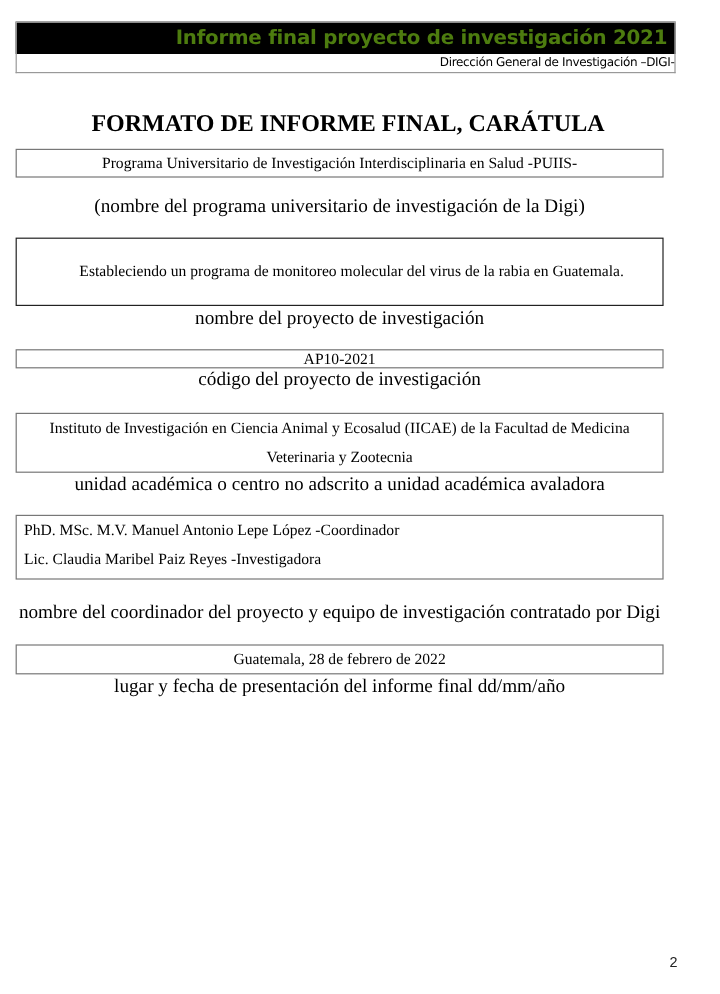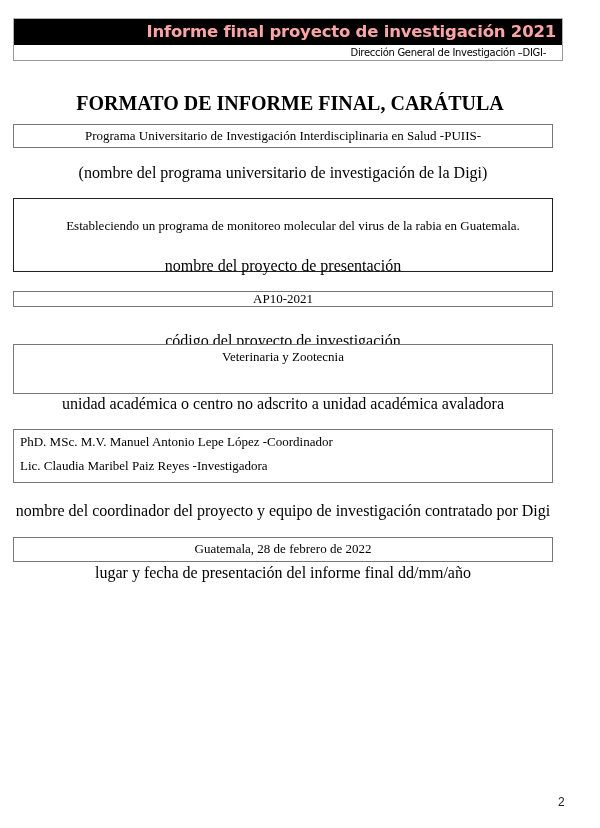--- a/index.html
+++ b/index.html
@@ -1,27 +1,27 @@
 <!DOCTYPE html>
 <html><head>
   <meta charset="utf-8">
   <style>
     html, body { margin: 0; padding: 0; background: #ffffff; }
     body { width: 600px; height: 828px; position: relative; overflow: hidden; color: #000; }
     .hdr-bar {
       position: absolute; left: 13px; top: 18px; width: 550px; height: 27px;
       background: #000; border: 1px solid #b0b0b0; border-bottom: none; box-sizing: border-box;
-      color: #fca5a5; font-family: "DejaVu Sans", sans-serif; font-weight: bold; font-size: 16.5px;
+      color: #4d7c0f; font-family: "DejaVu Sans", sans-serif; font-weight: bold; font-size: 16.5px;
       text-align: right; line-height: 26px; padding-right: 6px; letter-spacing: -0.2px;
     }
     .hdr-sub {
       position: absolute; left: 13px; top: 45px; width: 550px; height: 16px;
       border: 1px solid #999; border-top: none; box-sizing: border-box; background: #fff;
       font-family: "DejaVu Sans", sans-serif; font-size: 10px; text-align: right; line-height: 15px;
-      padding-right: 16px; letter-spacing: -0.3px; color: #000;
+      padding-right: 0; letter-spacing: -0.3px; color: #000;
     }
     .title {
       position: absolute; left: 0; top: 92px; width: 580px; text-align: center;
       font-family: "Liberation Serif", serif; font-weight: bold; font-size: 20px;
     }
     .box {
       position: absolute; left: 13px; width: 540px; box-sizing: border-box;
       border: 1px solid #777; font-family: "Liberation Serif", serif; font-size: 13px;
       text-align: center; background: #fff;
     }
@@ -42,31 +42,32 @@
 <div class="hdr-bar">Informe final proyecto de investigación 2021</div>
 <div class="hdr-sub">Dirección General de Investigación –DIGI-</div>
 
 <div class="title">FORMATO DE INFORME FINAL, CARÁTULA</div>
 
 <div class="box" style="top:124px; height:24px; line-height:22px;">
   <span>Programa Universitario de Investigación Interdisciplinaria en Salud  -PUIIS-</span>
 </div>
 <div class="caption" style="top:164px;">(nombre del programa universitario de investigación de la Digi)</div>
 
-<div class="box dark" style="top:198px; height:74px; line-height:54px;padding-left:20px;">
+<div class="box dark" style="top:198px; height:57px; line-height:54px;padding-left:20px;">
   <span>Estableciendo un programa de monitoreo molecular del virus de la rabia en Guatemala.</span>
 </div>
-<div class="caption" style="top:257px;">nombre del proyecto de presentación</div>
+<div class="caption" style="top:257px;">nombre del proyecto de investigación</div>
 
 <div class="box" style="top:291px; height:16px; line-height:14px;">
   <span>AP10-2021</span>
 </div>
-<div class="caption" style="top:308px;margin-top:24px;">código del proyecto de investigación</div>
+<div class="caption" style="top:308px;">código del proyecto de investigación</div>
 
 <div class="box" style="top:344px; height:50px; line-height:24px; padding-top:0px;">
+  <div>Instituto de Investigación en Ciencia Animal y Ecosalud (IICAE) de la Facultad de Medicina</div>
   <div>Veterinaria y Zootecnia</div>
 </div>
 <div class="caption" style="top:395px;">unidad académica o centro no adscrito a unidad académica avaladora</div>
 
 <div class="box member" style="top:429px; height:54px; padding-top:0px;">
   <div>PhD. MSc. M.V. Manuel Antonio Lepe López -Coordinador</div>
   <div>Lic. Claudia Maribel Paiz Reyes -Investigadora</div>
 </div>
 <div class="caption" style="top:502px;">nombre del coordinador del proyecto y equipo de investigación contratado por Digi</div>
 

